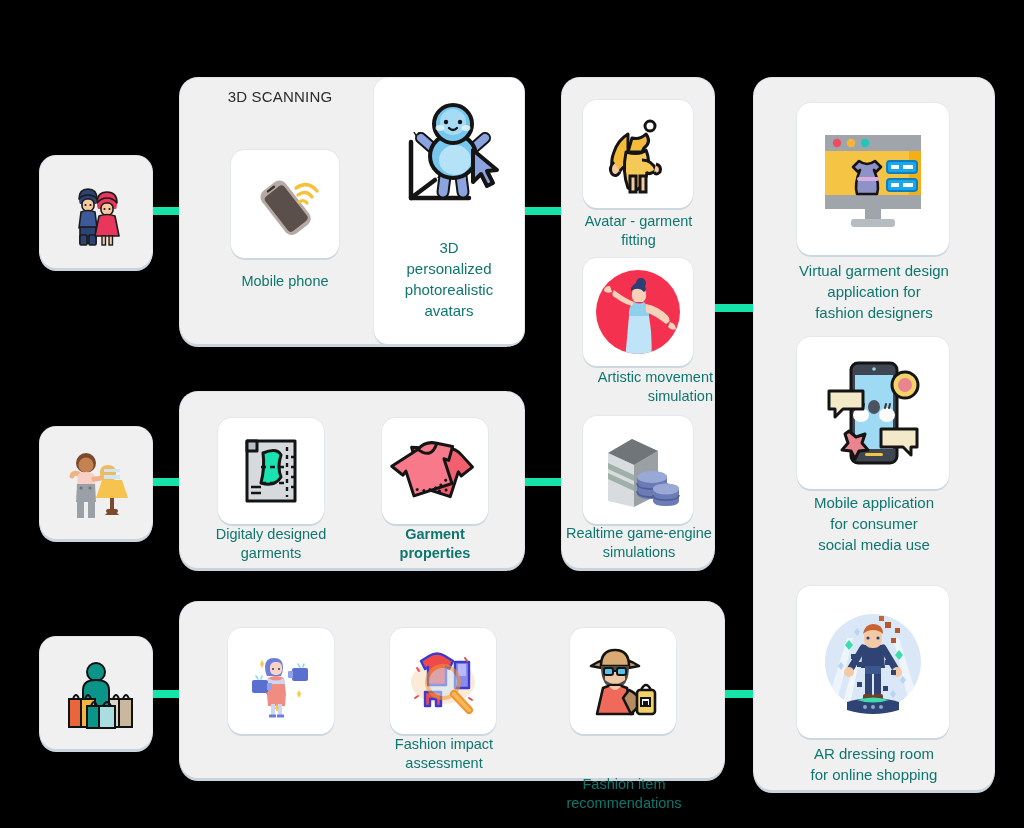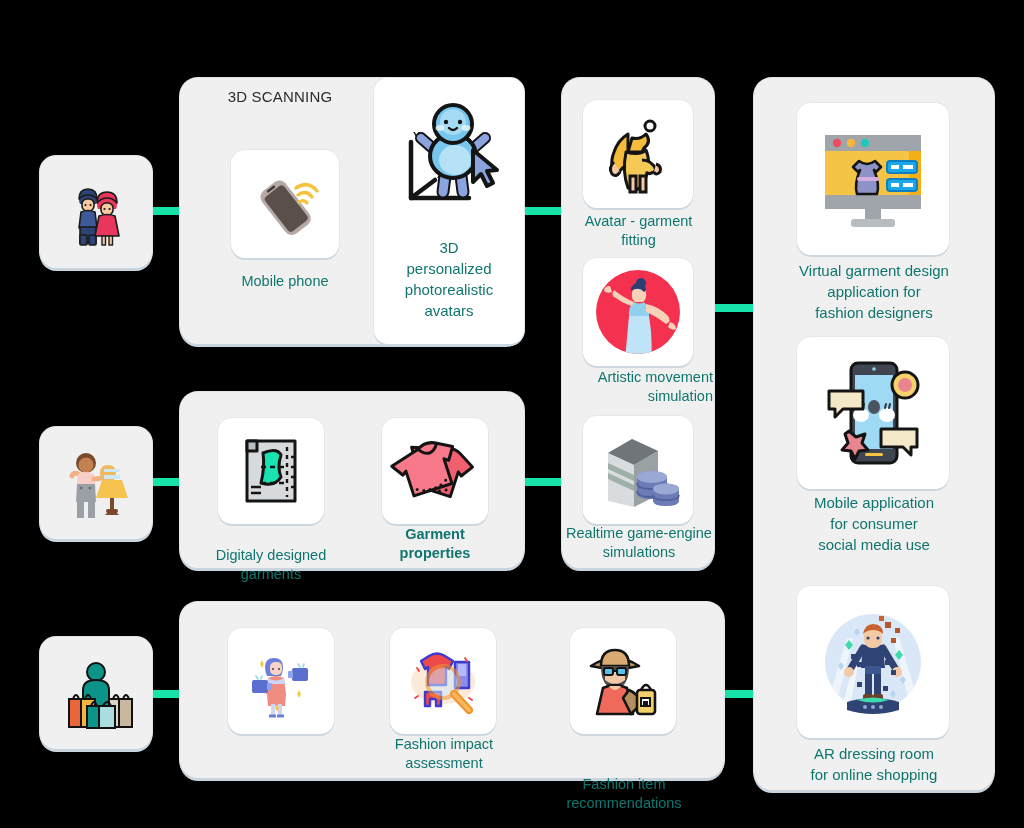--- a/index.html
+++ b/index.html
@@ -204,21 +204,21 @@
     <svg width="76" height="76" viewBox="0 0 76 76">
       <path d="M14 8 l34 0 l14 0 l0 60 -48 0z" fill="#d7dadd" stroke="#141414" stroke-width="3" stroke-linejoin="round"></path>
       <path d="M14 8 l10 0 l0 10 -10 0z" fill="#b9bec3" stroke="#141414" stroke-width="3" stroke-linejoin="round"></path>
       <path d="M30 20 q14-6 18 2 q-4 12 0 22 q-6 10-20 6 q4-16 2-30z" fill="#19e3b1" stroke="#141414" stroke-width="3" stroke-linejoin="round"></path>
       <path d="M28 34 l26 0 M28 50 l26 0" stroke="#141414" stroke-width="2.6" stroke-dasharray="5 4"></path>
       <path d="M54 14 l0 50" stroke="#141414" stroke-width="2.4" stroke-dasharray="4 4"></path>
       <path d="M18 54 l10 0 M18 60 l10 0" stroke="#141414" stroke-width="2.6"></path>
       <path d="M58 24 l4 0 M58 34 l4 0 M58 44 l4 0 M58 54 l4 0" stroke="#141414" stroke-width="2.4"></path>
     </svg>
   </div>
-  <div class="caption" style="left:195px; top:525px; width:152px; white-space:pre-line;margin-top:21px;"><span>Digitaly designed
+  <div class="caption" style="left:195px; top:525px; width:152px; white-space:pre-line;"><span>Digitaly designed
 garments</span></div>
 
   <div class="tile" style="left:382px; top:418px; width:106px; height:106px;">
     <svg width="80" height="76" viewBox="0 0 80 76">
       <g transform="rotate(18 44 40)">
         <path d="M40 16 q10-6 20 0 l14 8 -8 12 -4-3 0 26 -40 0 0-26 -4 3 -8-12z" fill="#f2606f" stroke="#141414" stroke-width="3" stroke-linejoin="round"></path>
         <circle cx="26" cy="54" r="1.5" fill="#141414"></circle>
           <circle cx="32" cy="57" r="1.5" fill="#141414"></circle>
         <circle cx="38" cy="58" r="1.5" fill="#141414"></circle>
           <circle cx="44" cy="58" r="1.5" fill="#141414"></circle>

